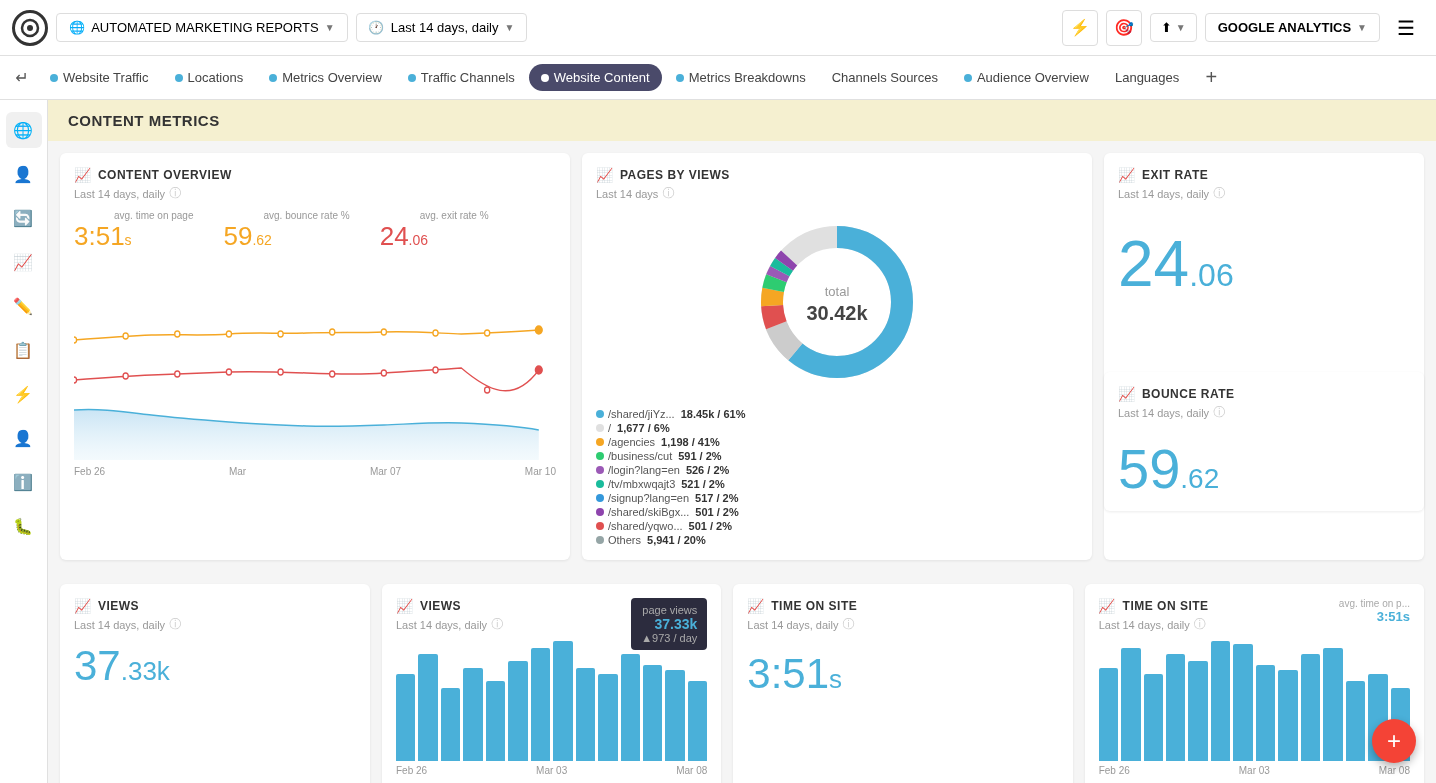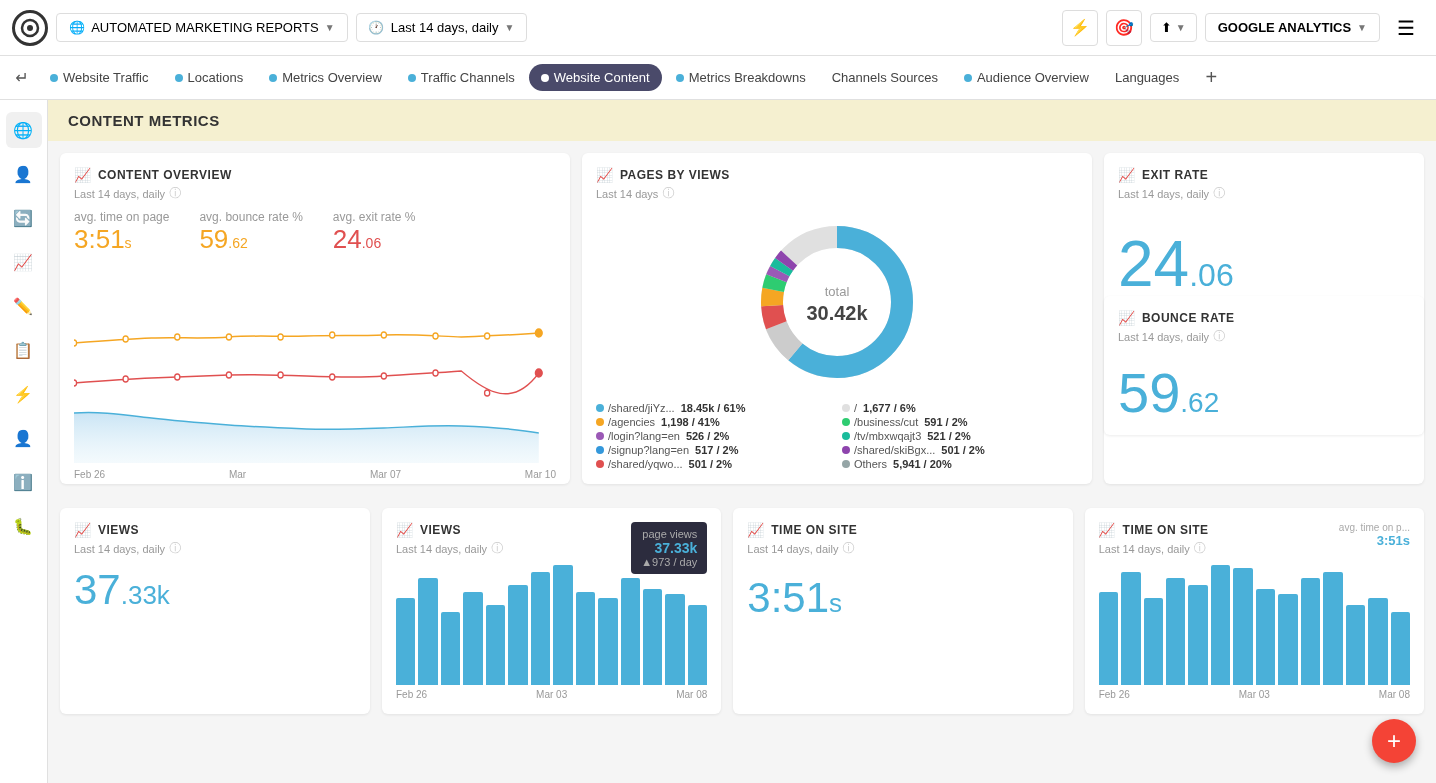--- a/index.html
+++ b/index.html
@@ -97,33 +97,33 @@
     }
     .card-title {
       font-size: 12px; font-weight: 700; color: #333; letter-spacing: 0.5px; display: flex; align-items: center; gap: 6px;
     }
     .card-subtitle { font-size: 11px; color: #999; margin-top: 2px; display: flex; align-items: center; gap: 4px; }
     .trend-icon { color: #ff6b35; font-size: 14px; }
 
     
     .metric-row { display: flex; gap: 30px; margin: 8px 0 4px 0; }
     .metric-item { display: flex; flex-direction: column; }
-    .metric-label { font-size: 12px; color: #999; }
+    .metric-label { font-size: 10px; color: #999; margin-left: 40px; }
     .metric-value-orange { font-size: 26px; font-weight: 300; color: #f5a623; }
     .metric-value-red { font-size: 26px; font-weight: 300; color: #e05050; }
     .sup-small { font-size: 14px; }
 
     
     .chart-area { position: relative; height: 200px; margin-top: 8px; }
     .chart-svg { width: 100%; height: 100%; }
 
     
     .pages-card { grid-column: 2; grid-row: 1; }
 
-    .legend-grid { display: grid; grid-template-columns: 1fr 1fr; gap: 2px 10px; font-size: 11px; }
+    .legend-grid { display: grid; grid-template-columns: 1fr; gap: 2px 10px; margin-top: 6px; font-size: 11px; }
     .legend-item { display: flex; align-items: center; gap: 4px; }
     .legend-dot { width: 8px; height: 8px; border-radius: 50%; flex-shrink: 0; }
     .legend-text { color: #555; }
     .legend-num { color: #333; font-weight: 700; margin-left: 2px; }
 
     
     .bottom-row {
       display: grid; grid-template-columns: 310px 1fr 1fr 1fr; gap: 12px; padding: 0 12px 12px 12px;
     }
 

